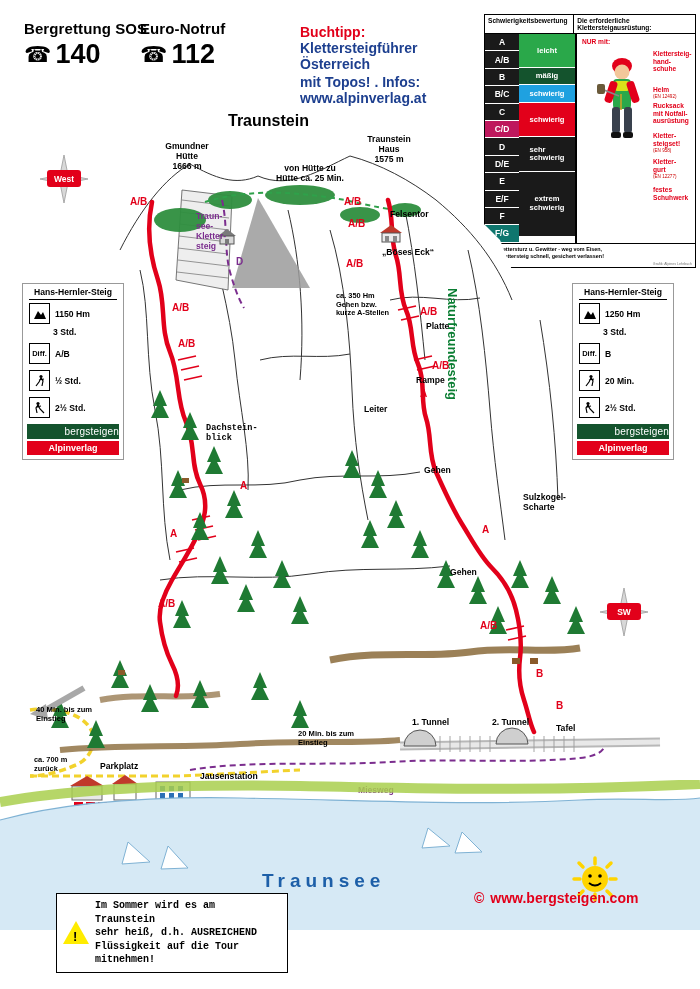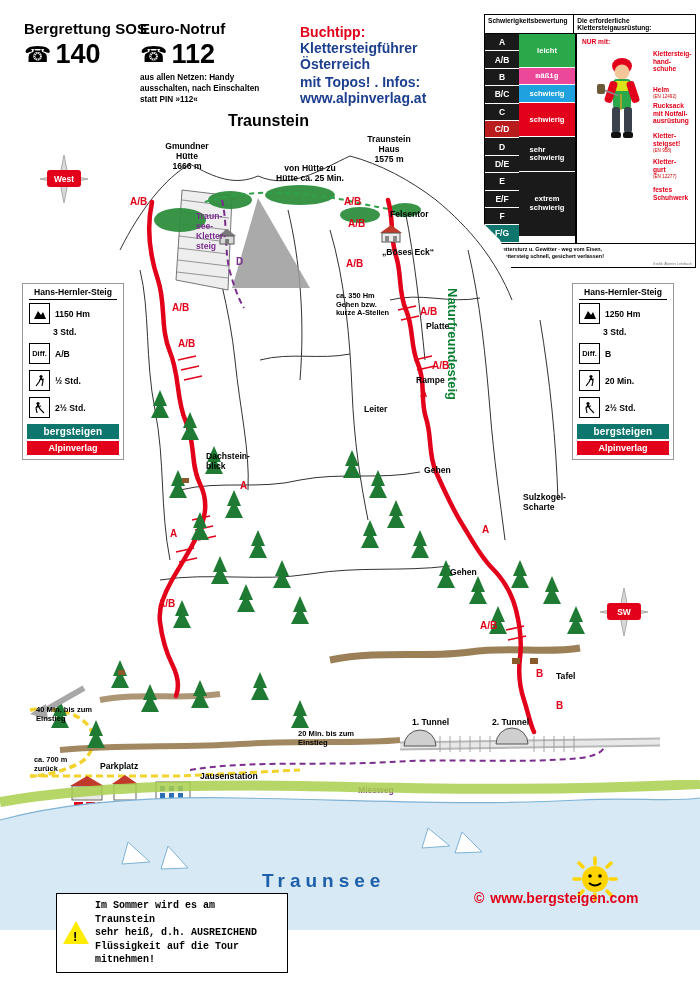--- a/index.html
+++ b/index.html
@@ -36,21 +36,21 @@
 
   
   .infobox{width:100px;border:1px solid #999;background:#fff;box-shadow:0 0 0 1px #fff;}
   .ib-title{font-size:8.6px;font-weight:bold;text-align:center;padding:3px 0 2px;}
   .ib-rule{height:1px;background:#000;margin:0 6px;}
   .ib-row{display:flex;align-items:center;gap:5px;padding:3px 6px;}
   .ib-ico{width:19px;height:19px;border:1px solid #000;display:flex;align-items:center;justify-content:center;font-size:11px;background:#fff;}
   .ib-ico.diff{font-size:7.5px;font-weight:bold;}
   .ib-val{font-size:8.6px;font-weight:bold;}
   .brandbar{margin:3px 4px 4px;}
-  .brand1{background:#0f766e;color:#fff;font-size:10px;font-weight:bold;text-align:center;padding:2px 0;letter-spacing:.2px;}
+  .brand1{background:#14532d;color:#fff;font-size:10px;font-weight:normal;text-align:right;padding:2px 0;letter-spacing:.2px;}
   .brand2{background:#e2001a;color:#fff;font-size:9px;font-weight:bold;text-align:center;padding:2px 0;margin-top:2px;}
 
   
   .lbl{font-size:8.6px;font-weight:bold;line-height:1.15;}
   .lbl.big{font-size:16px;}
   .ab{color:#e2001a;font-size:10px;font-weight:bold;}
   .routeName{color:#e2001a;font-size:13px;font-weight:bold;}
   .routeName2{color:#0a7d32;font-size:13px;font-weight:bold;}
 
   .compass{width:48px;height:48px;position:relative;}
@@ -77,23 +77,20 @@
       <span class="phone-num">140</span>
     </div>
   </div>
 
   <div class="abs" style="left:140px;top:20px;">
     <div class="hdr-label">Euro-Notruf</div>
     <div class="phone-row" style="margin-top:4px;">
       <span class="phone-ico">☎</span>
       <span class="phone-num">112</span>
     </div>
-    <div class="small-note" style="margin-top:4px;white-space:pre-line;">aus allen Netzen: Handy
-ausschalten, nach Einschalten
-statt PIN »112«</div>
   </div>
 
   <div class="abs" style="left:300px;top:24px;width:180px;">
     <div class="tip-line1">
       <span class="tip-red">Buchtipp:</span>
       <span class="tip-blue">Klettersteigführer Österreich</span>
     </div>
     <div class="tip-line1 tip-blue" style="margin-top:2px;">mit Topos! . Infos: www.alpinverlag.at</div>
   </div>
 
@@ -103,31 +100,31 @@
       <div>Die erforderliche Klettersteigausrüstung:</div>
     </div>
     <div class="dt-body">
       <div style="display:flex;border-right:1px solid #000;">
         <div class="grade-col">
           <div class="grade-cell" style="background:#1a1a1a">A</div>
           <div class="grade-cell" style="background:#1a1a1a">A/B</div>
           <div class="grade-cell" style="background:#1a1a1a">B</div>
           <div class="grade-cell" style="background:#1a1a1a">B/C</div>
           <div class="grade-cell" style="background:#1a1a1a">C</div>
-          <div class="grade-cell" style="background:#b91c1c">C/D</div>
+          <div class="grade-cell" style="background:#be185d">C/D</div>
           <div class="grade-cell" style="background:#1a1a1a">D</div>
           <div class="grade-cell" style="background:#1a1a1a">D/E</div>
           <div class="grade-cell" style="background:#1a1a1a">E</div>
           <div class="grade-cell" style="background:#1a1a1a">E/F</div>
           <div class="grade-cell" style="background:#1a1a1a">F</div>
           <div class="grade-cell" style="background:#0f766e">F/G</div>
         </div>
         <div class="desc-col">
           <div class="desc-cell" style="background:#2aa84a;height:32.8px;border-bottom:1px solid #fff;">leicht</div>
-          <div class="desc-cell" style="background:#ec4899;height:16.4px;border-bottom:1px solid #fff;font-family:Liberation Mono, monospace;">mäßig</div>
+          <div class="desc-cell" style="background:#14532d;height:16.4px;border-bottom:1px solid #fff;">mäßig</div>
           <div class="desc-cell" style="background:#1fa1e0;height:16.4px;border-bottom:1px solid #fff;">schwierig</div>
           <div class="desc-cell" style="background:#e2001a;height:33.8px;border-bottom:1px solid #fff;">schwierig</div>
           <div class="desc-cell" style="background:#1a1a1a;height:33.8px;border-bottom:1px solid #fff;white-space:pre-line;text-align:left;line-height:1.15;">sehr
 schwierig</div>
           <div class="desc-cell" style="background:#1a1a1a;height:64px;white-space:pre-line;text-align:center;line-height:1.15;">extrem
 schwierig</div>
         </div>
       </div>
 
       <div class="equip-col">
@@ -403,27 +400,27 @@
 Kletter-
 steig</div>
   <div class="abs lbl" style="left:390px;top:210px;">Felsentor</div>
   <div class="abs lbl" style="left:382px;top:248px;">„Böses Eck“</div>
   <div class="abs lbl" style="left:336px;top:292px;width:66px;white-space:pre-line;font-size:7.4px;">ca. 350 Hm
 Gehen bzw.
 kurze A-Stellen</div>
   <div class="abs lbl" style="left:426px;top:322px;">Platte</div>
   <div class="abs lbl" style="left:416px;top:376px;">Rampe</div>
   <div class="abs lbl" style="left:364px;top:405px;">Leiter</div>
-  <div class="abs lbl" style="left:206px;top:452px;width:60px;white-space:pre-line;">Dachstein-
+  <div class="abs lbl" style="left:206px;top:424px;width:60px;white-space:pre-line;font-family:Liberation Mono, monospace;">Dachstein-
 blick</div>
   <div class="abs lbl" style="left:424px;top:466px;">Gehen</div>
   <div class="abs lbl" style="left:523px;top:493px;width:70px;white-space:pre-line;">Sulzkogel-
 Scharte</div>
   <div class="abs lbl" style="left:450px;top:568px;">Gehen</div>
-  <div class="abs lbl" style="left:556px;top:672px;">Tafel</div>
+  <div class="abs lbl" style="left:556px;top:724px;">Tafel</div>
   <div class="abs lbl" style="left:412px;top:718px;">1. Tunnel</div>
   <div class="abs lbl" style="left:492px;top:718px;">2. Tunnel</div>
   <div class="abs lbl" style="left:36px;top:706px;width:96px;white-space:pre-line;font-size:7.6px;">40 Min. bis zum
 Einstieg</div>
   <div class="abs lbl" style="left:34px;top:756px;width:54px;white-space:pre-line;font-size:7.4px;">ca. 700 m
 zurück</div>
   <div class="abs lbl" style="left:100px;top:762px;">Parkplatz</div>
   <div class="abs lbl" style="left:200px;top:772px;">Jausenstation</div>
   <div class="abs lbl" style="left:298px;top:730px;width:96px;white-space:pre-line;font-size:7.6px;">20 Min. bis zum
 Einstieg</div>

